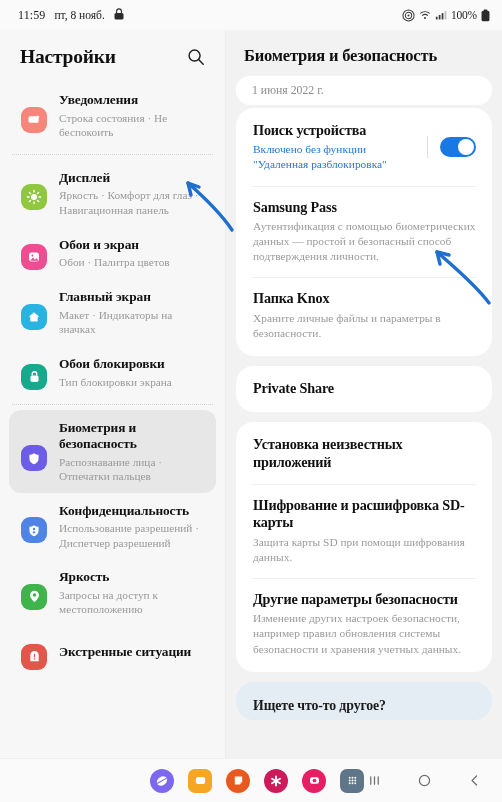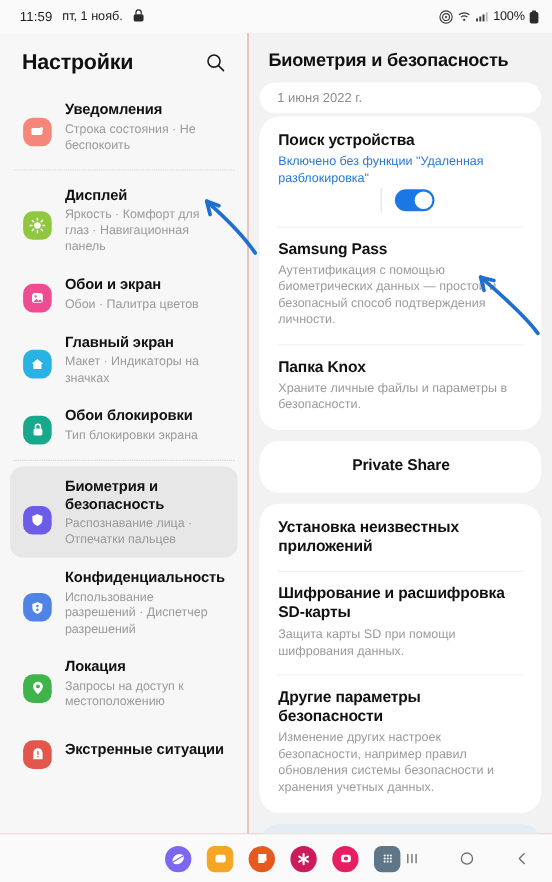--- a/index.html
+++ b/index.html
@@ -5,23 +5,24 @@
   * { box-sizing: border-box; margin: 0; padding: 0; }
   html, body {
     width: 502px; height: 802px;
     font-family: "Liberation Sans", "DejaVu Sans", sans-serif;
     background: #fafafa;
     overflow: hidden;
   }
   #screen {
     position: relative;
     width: 502px; height: 802px;
-    background: #c2410c;
+    background: #3b82f6;
     display: flex;
     flex-direction: column;
+    font-family: Liberation Serif, serif;
   }
 
   
   .statusbar {
     height: 30px;
     flex: 0 0 30px;
     display: flex;
     align-items: center;
     padding: 0 12px 0 18px;
     font-size: 11.5px;
@@ -146,21 +147,20 @@
     border-radius: 14px;
     margin: 0 10px 3px 10px;
     padding: 7px 16px;
     font-size: 11.8px;
     color: #8d8d8d;
   }
   .row {
     padding: 12px 16px 13px 17px;
     display: flex;
     align-items: center;
-    flex-direction: column;
   }
   .row .rtext { flex: 1 1 auto; min-width: 0; }
   .row-title {
     font-size: 14.2px;
     font-weight: bold;
     color: #111;
     line-height: 1.22;
     letter-spacing: -.15px;
   }
   .row-sub {
@@ -248,21 +248,21 @@
   }
 </style>
 </head>
 <body>
 
 <div id="screen">
 
   <div class="statusbar">
     <div class="sb-left">
       <span class="sb-time">11:59</span>
-      <span class="sb-date">пт, 1 нояб.</span>
+      <span class="sb-date">пт, 8 нояб.</span>
       <span>
         <svg width="10" height="12" viewBox="0 0 10 12">
             <rect x="0.5" y="5" width="9" height="6.5" rx="1.6" fill="#2b2b2b"></rect>
             <path d="M2.6 5V3.3a2.4 2.4 0 0 1 4.8 0V5" fill="none" stroke="#2b2b2b" stroke-width="1.1"></path>
           </svg>
       </span>
     </div>
     <div class="sb-spacer"></div>
     <div class="sb-right">
       <span>
@@ -408,21 +408,21 @@
             </div>
           </div>
           <div class="menu-item">
             <div class="mi-icon" style="background: rgb(62, 180, 74);">
               <svg width="13" height="15" viewBox="0 0 14 16">
                 <path d="M7 1.9 c2.7 0 4.8 2.1 4.8 4.7 0 3.4-4.8 7.5-4.8 7.5 S2.2 10 2.2 6.6 C2.2 4 4.3 1.9 7 1.9z" fill="#ffffff"></path>
                 <circle cx="7" cy="6.4" r="1.9" fill="#3eb44a"></circle>
               </svg>
             </div>
             <div class="mi-text">
-              <div class="mi-title">Локация</div>
+              <div class="mi-title">Яркость</div>
               <div class="mi-sub">Запросы на доступ к местоположению</div>
             </div>
           </div>
           <div class="menu-item">
             <div class="mi-icon" style="background: rgb(227, 86, 76);">
               <svg width="13" height="15" viewBox="0 0 14 16">
                 <path d="M7 2.2 c2.7 0 4.5 2 4.5 4.6 V13 H2.5 V6.8 C2.5 4.2 4.3 2.2 7 2.2z" fill="#ffffff"></path>
                 <g fill="#e3564c">
                   <rect x="6.35" y="5" width="1.3" height="4" rx="0.6"></rect>
                   <circle cx="7" cy="10.6" r="0.8"></circle>

